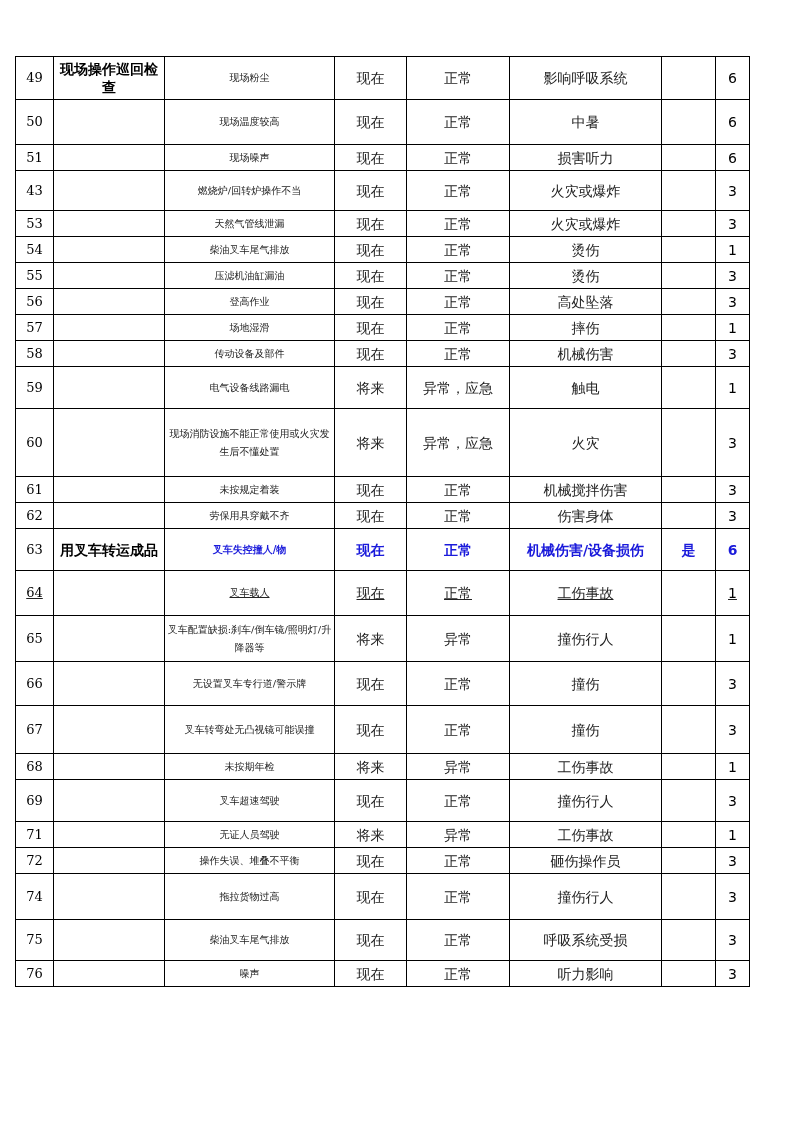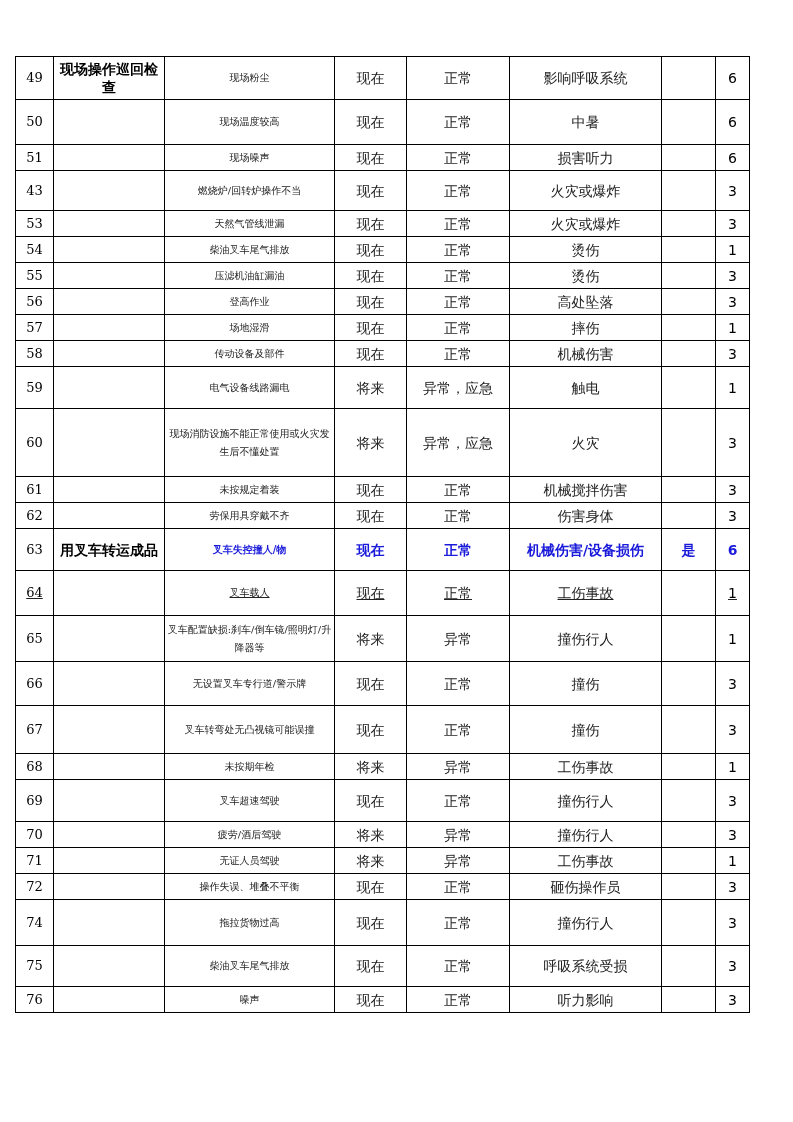--- a/index.html
+++ b/index.html
@@ -239,30 +239,20 @@
         <td class="num">69</td>
         <td class="cat"></td>
         <td class="desc hl">叉车超速驾驶</td>
         <td class="hl">现在</td>
         <td class="hl">正常</td>
         <td class="hl">撞伤行人</td>
         <td class="hl"></td>
         <td class="score hl">3</td>
       </tr>
       <tr style="height: 26px;">
-        <td class="num">70</td>
-        <td class="cat"></td>
-        <td class="desc hl">疲劳/酒后驾驶</td>
-        <td class="hl">将来</td>
-        <td class="hl">异常</td>
-        <td class="hl">撞伤行人</td>
-        <td class="hl"></td>
-        <td class="score hl">3</td>
-      </tr>
-      <tr style="height: 26px;">
         <td class="num">71</td>
         <td class="cat"></td>
         <td class="desc hl">无证人员驾驶</td>
         <td class="hl">将来</td>
         <td class="hl">异常</td>
         <td class="hl">工伤事故</td>
         <td class="hl"></td>
         <td class="score hl">1</td>
       </tr>
       <tr style="height: 26px;">

